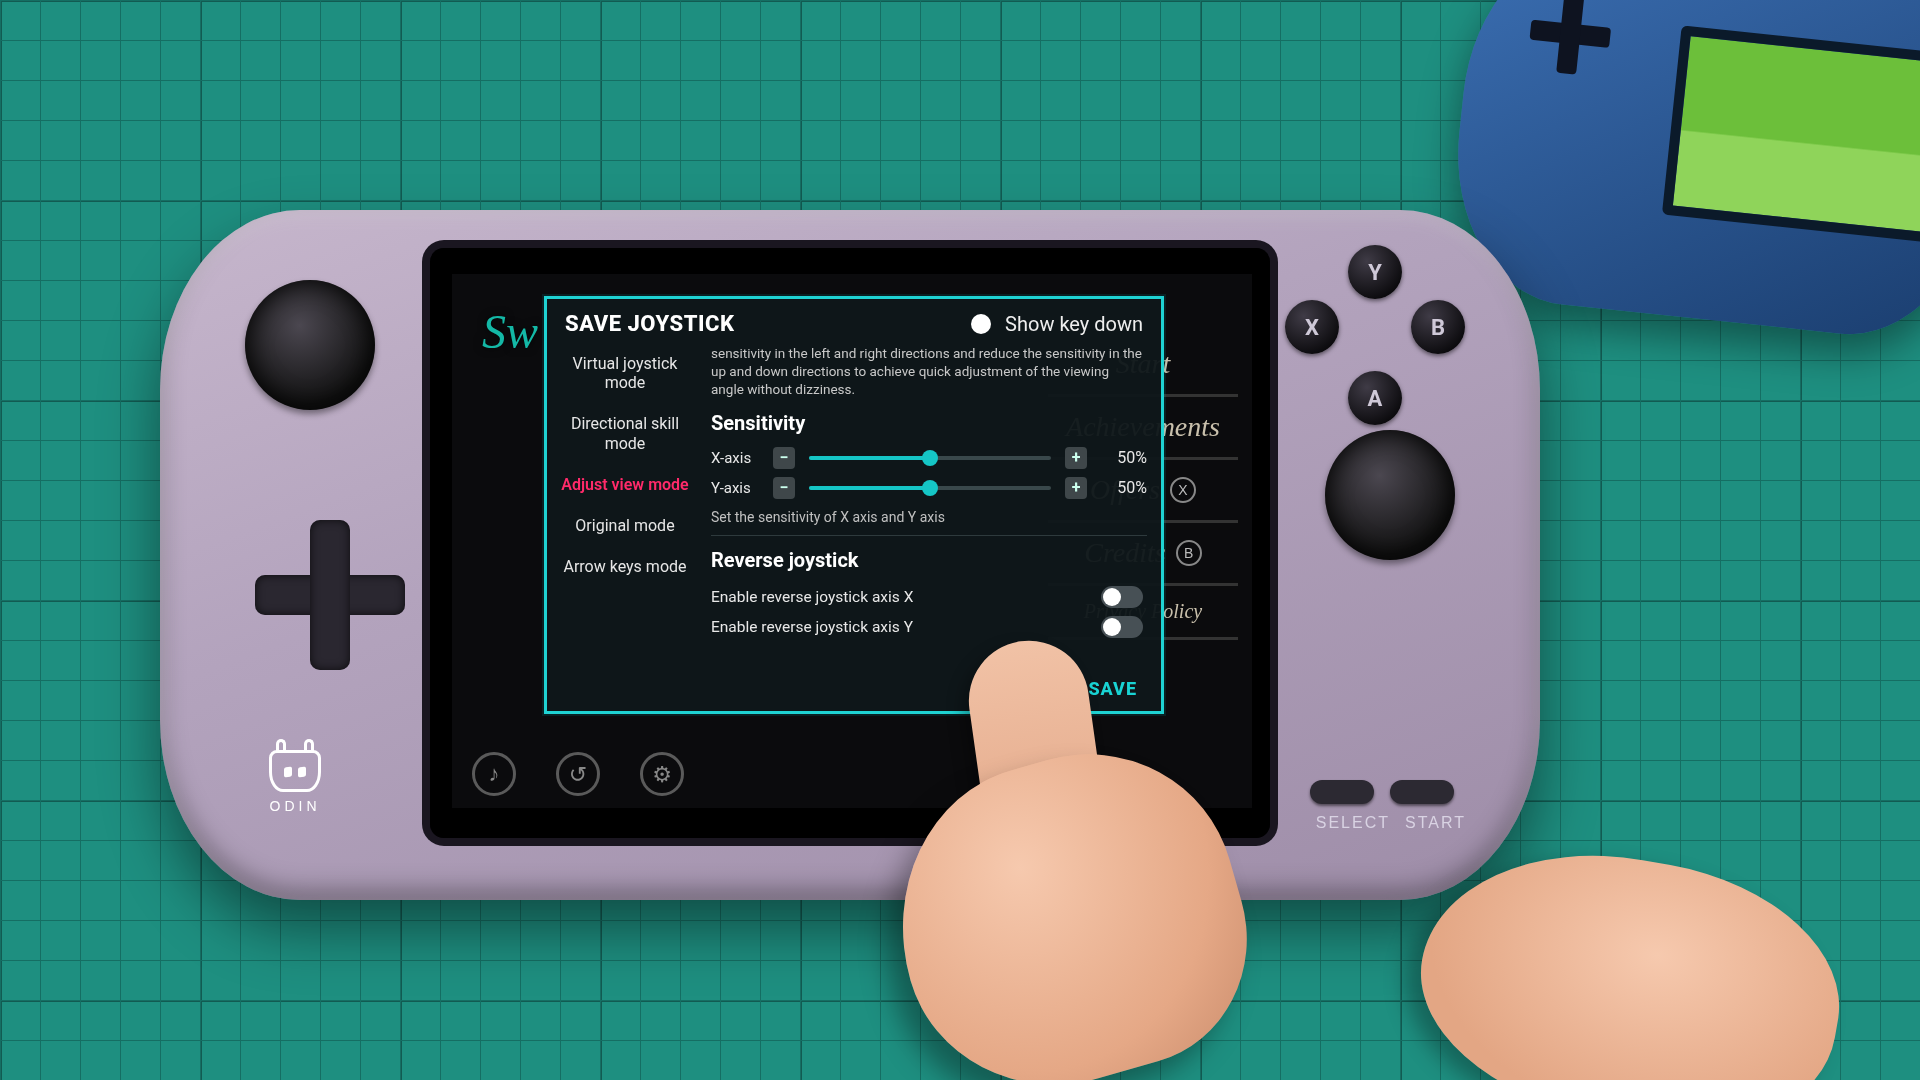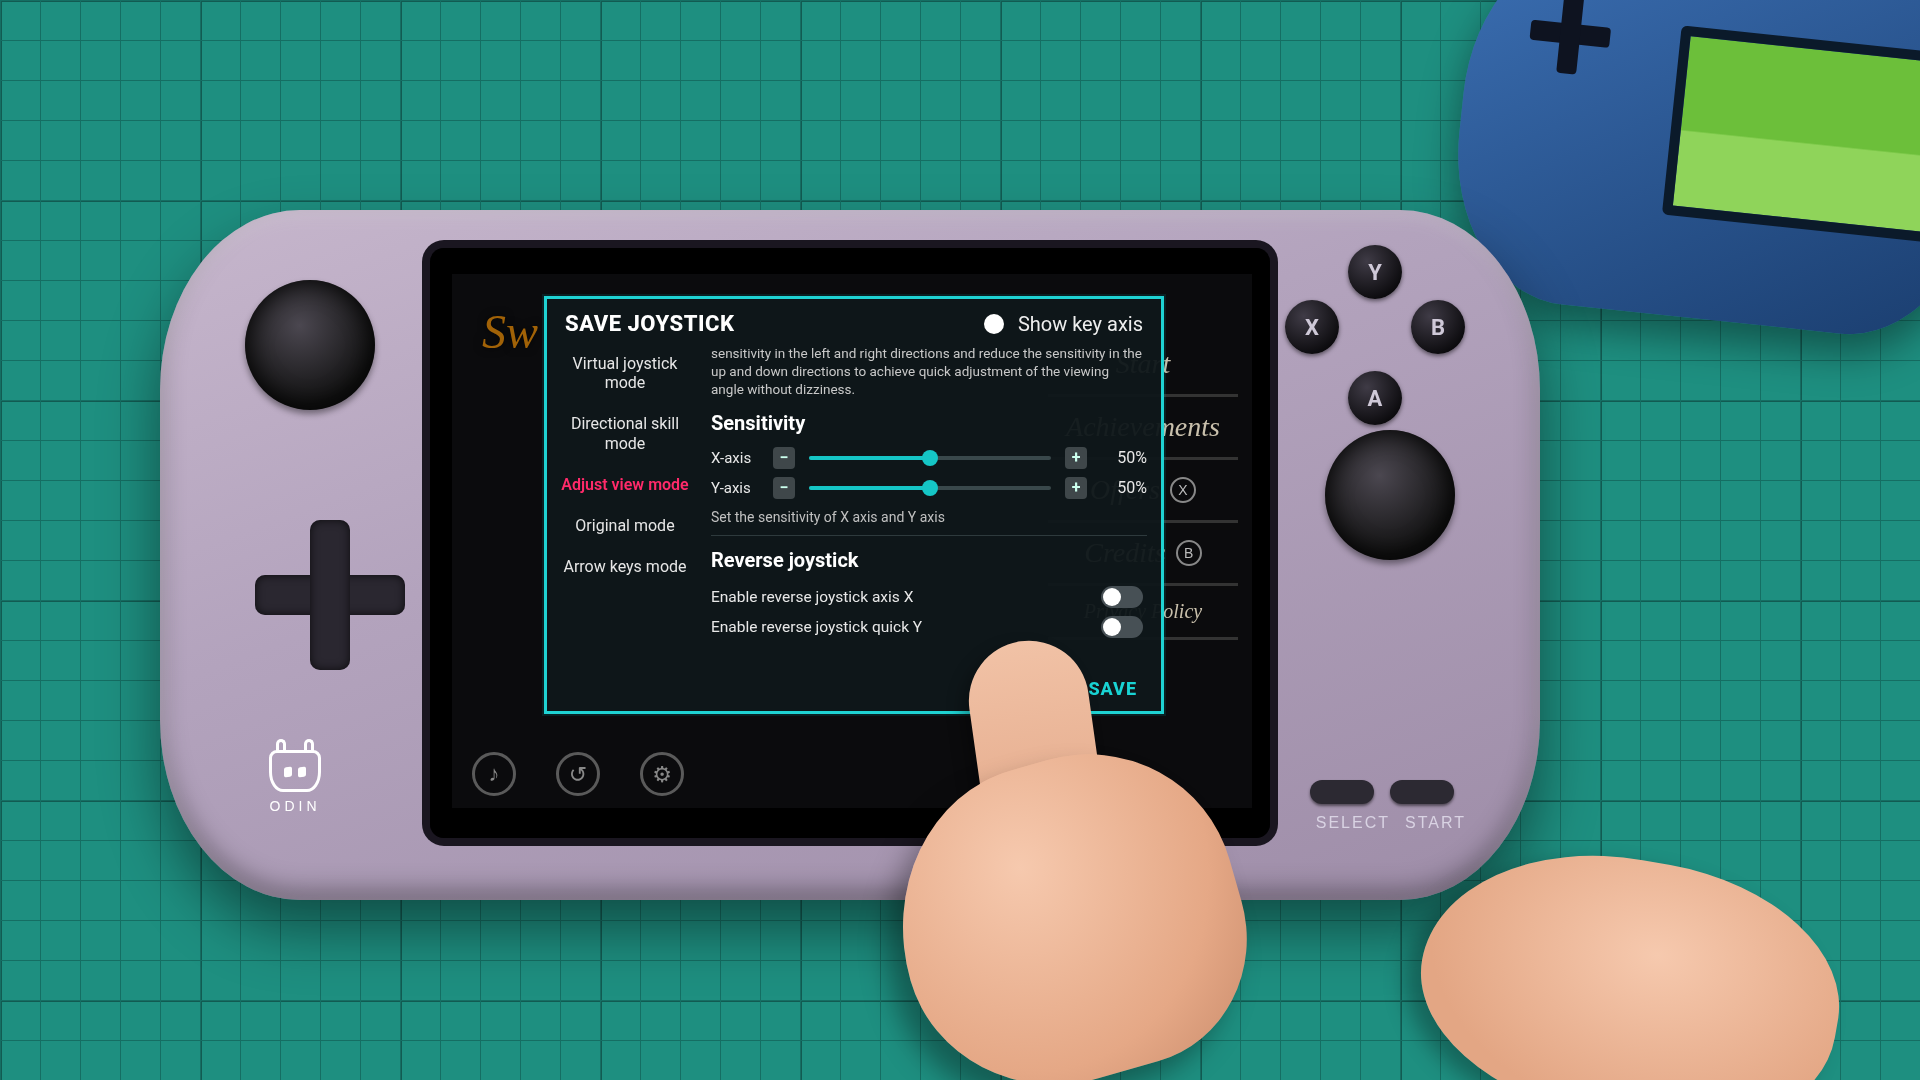--- a/index.html
+++ b/index.html
@@ -83,21 +83,21 @@
   .logo .mask { width:52px;height:42px;border:3px solid #fff;border-radius:8px 8px 14px 14px/8px 8px 20px 20px;margin:0 auto; position:relative; }
   .logo .horn { position:absolute; width:10px;height:14px;border:3px solid #fff;border-bottom:none;border-radius:6px 6px 0 0; top:-14px; }
   .logo .hL{left:4px;} .logo .hR{right:4px;}
   .logo .eyes{position:absolute;left:0;right:0;top:14px;display:flex;justify-content:center;gap:6px}
   .logo .eye{width:8px;height:10px;background:#fff;border-radius:2px;transform:skewY(-8deg)}
   .logo .txt{color:#fff;text-align:center;font-size:14px;letter-spacing:4px;margin-top:6px;font-family:Arial}
 
   
   .bg-menu { position:absolute; inset:0; }
   .bg-logo {
-    position:absolute; left:30px; top:30px; color:#a16207;
+    position:absolute; left:30px; top:30px; color:#14b8a6;
     font-family: Georgia, serif; font-style: italic; font-size:48px;
     text-shadow: 0 0 8px rgba(0,0,0,.8);
   }
   .bg-list { position:absolute; right:14px; top:60px; width:190px; display:flex; flex-direction:column; }
   .bg-item {
     color:#c9c0ac; font-family: Georgia, serif; font-size:28px; font-style: italic;
     padding:14px 10px; border-bottom: 3px solid #333;
     display:flex; align-items:center; justify-content:center; gap:10px;
   }
   .bg-badge { display:inline-flex;width:26px;height:26px;border:2px solid #888;border-radius:50%;align-items:center;justify-content:center;font-size:14px;font-style:normal;color:#bbb;font-family:Arial }
@@ -253,21 +253,21 @@
           <div class="bg-ico">↺</div>
           <div class="bg-ico">⚙</div>
         </div>
       </div>
 
       <div class="dialog">
         <div class="dlg-header">
           <div class="dlg-title">SAVE JOYSTICK</div>
           <div class="hdr-right">
             <span class="radio-dot"></span>
-            <span>Show key axis</span>
+            <span>Show key down</span>
           </div>
         </div>
 
         <div class="dlg-body">
           <div class="side">
             <div class="side-item">Virtual joystick mode</div>
             <div class="side-item">Directional skill mode</div>
             <div class="side-item active">Adjust view mode</div>
             <div class="side-item">Original mode</div>
             <div class="side-item">Arrow keys mode</div>
@@ -307,21 +307,21 @@
 
             <div class="section-title">Reverse joystick</div>
 
             <div class="toggle-row">
               <span>Enable reverse joystick axis X</span>
               <span class="switch">
                   <span class="dot"></span>
                 </span>
             </div>
             <div class="toggle-row">
-              <span>Enable reverse joystick quick Y</span>
+              <span>Enable reverse joystick axis Y</span>
               <span class="switch">
                   <span class="dot"></span>
                 </span>
             </div>
           </div>
         </div>
 
         <div class="dlg-footer">
           <span class="dlg-btn">CANCEL</span>
           <span class="dlg-btn">SAVE</span>

